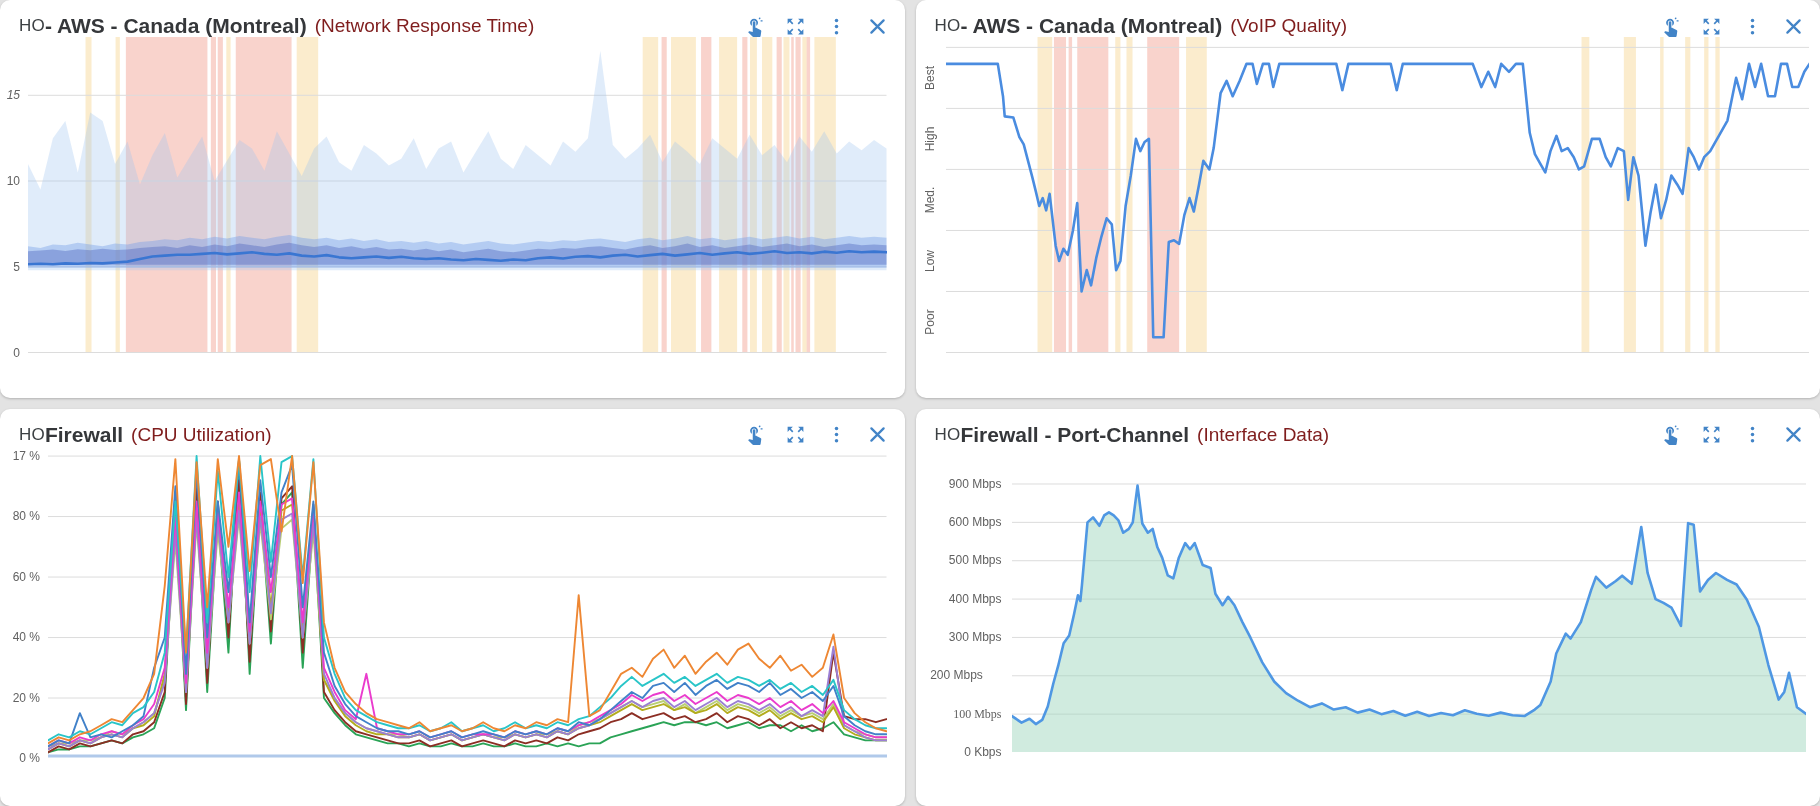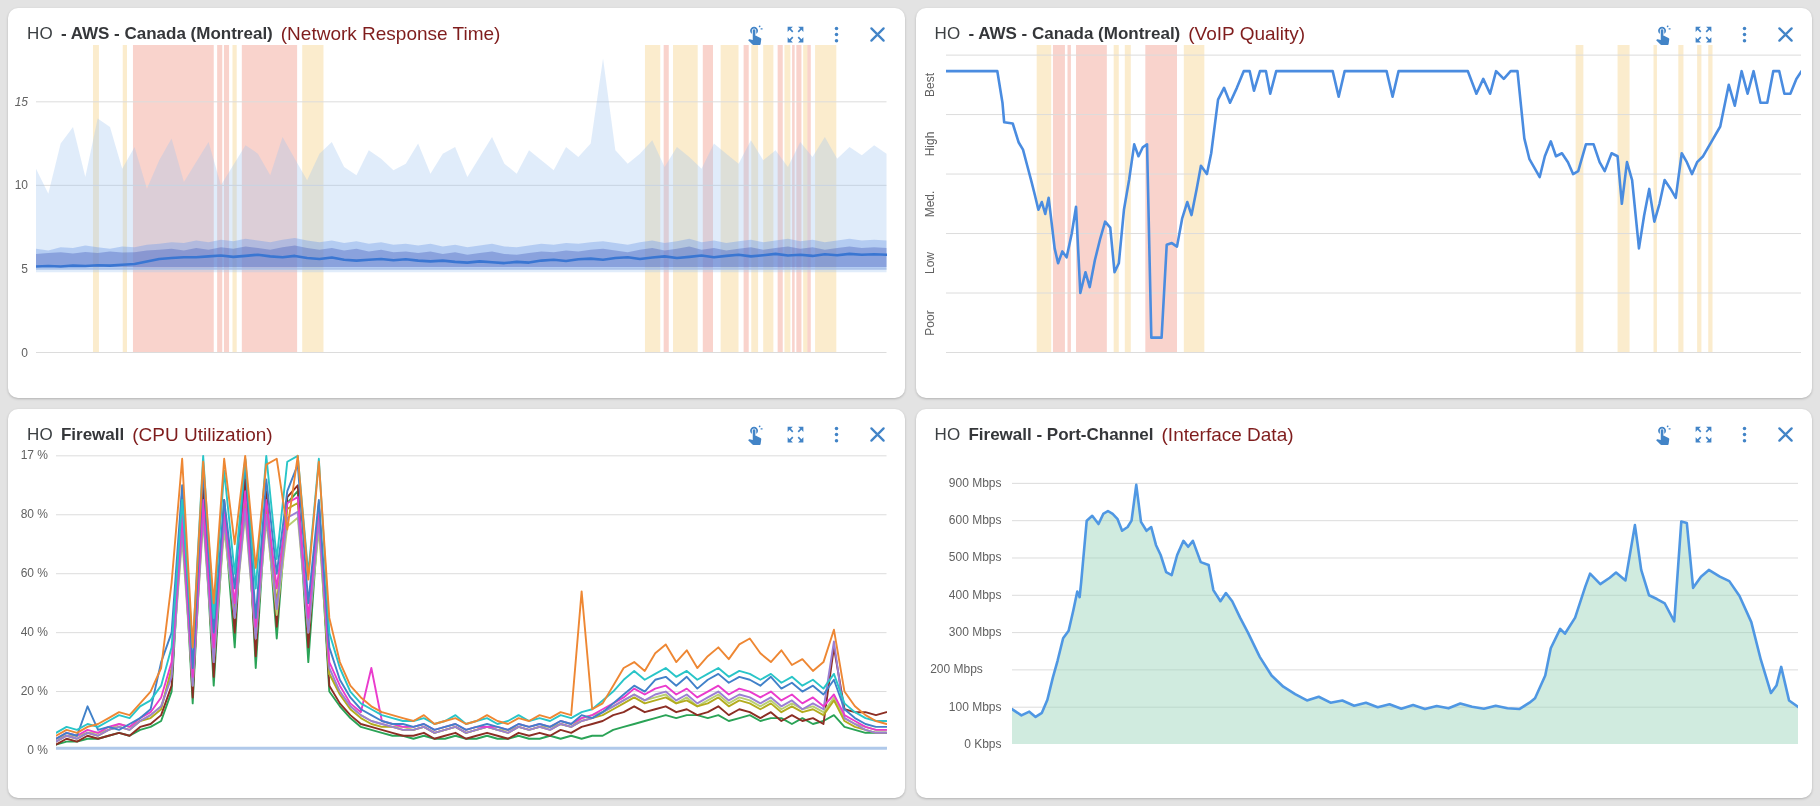--- a/index.html
+++ b/index.html
@@ -1,23 +1,23 @@
 <!DOCTYPE html>
 <html><head>
 <meta charset="utf-8">
 <style>
   html,body{margin:0;padding:0;width:1820px;height:806px;overflow:hidden;
     font-family:"Liberation Sans",sans-serif;background:#e3e3e3;}
   .grid{display:grid;grid-template-columns:1fr 1fr;grid-template-rows:1fr 1fr;
-    gap:11px;padding:8px;box-sizing:border-box;width:1820px;height:806px;}
+    gap:11px;padding:0;box-sizing:border-box;width:1820px;height:806px;}
   .panel{position:relative;background:#fff;border-radius:10px;
     box-shadow:0 1px 2.5px rgba(0,0,0,.22);overflow:hidden;}
   .hdr{display:flex;align-items:center;height:30px;padding:11px 16px 0 19px;}
   .tprefix{font-size:17px;color:#3c4043;font-weight:400;letter-spacing:.2px;}
-  .ttitle{font-size:17px;color:#35373a;font-weight:700;margin-left:8px;white-space:pre;}
+  .ttitle{font-size:21px;color:#35373a;font-weight:700;white-space:pre;}
   .tsub{font-size:19px;color:#7f1d1d;margin-left:8px;font-weight:400;}
   .spacer{flex:1;}
   .icon{width:22px;height:22px;margin-left:19px;display:inline-flex;
     align-items:center;justify-content:center;cursor:pointer;}
   .icon svg{width:21px;height:21px;display:block;}
   .plot{position:absolute;}
   .plot svg{width:100%;height:100%;display:block;}
   .ylab{position:absolute;}
   .ytick{position:absolute;right:4px;width:100%;text-align:right;
     font-size:12px;color:#616161;transform:translateY(-50%);white-space:nowrap;}
@@ -260,21 +260,21 @@
           </svg>
         </span>
       <span class="icon">
           <svg viewBox="0 0 24 24">
             <path d="M5 5L19 19M19 5L5 19" stroke="#4284c7" stroke-width="2.6" stroke-linecap="round" fill="none"></path>
           </svg>
         </span>
     </div>
     <div class="ylab">
         <span class="ytick" style="top: 100%;">0 Kbps</span>
-        <span class="ytick" style="top: 86.8421%;">100 Mbps</span>
+        <span class="ytick" style="top: 86.8421%; font-family: Liberation Serif, serif;">100 Mbps</span>
         <span class="ytick" style="top: 73.6842%; text-align: center;">200 Mbps</span>
         <span class="ytick" style="top: 60.5263%;">300 Mbps</span>
         <span class="ytick" style="top: 47.3684%;">400 Mbps</span>
         <span class="ytick" style="top: 34.2105%;">500 Mbps</span>
         <span class="ytick" style="top: 21.0526%;">600 Mbps</span>
         <span class="ytick" style="top: 7.89474%;">900 Mbps</span>
       </div>
     <div class="plot">
       <svg viewBox="0 0 100 100" preserveAspectRatio="none">
           <line x1="0" x2="100" y1="100.00" y2="100.00" stroke="#dcdcdc" stroke-width="1" vector-effect="non-scaling-stroke"></line>

